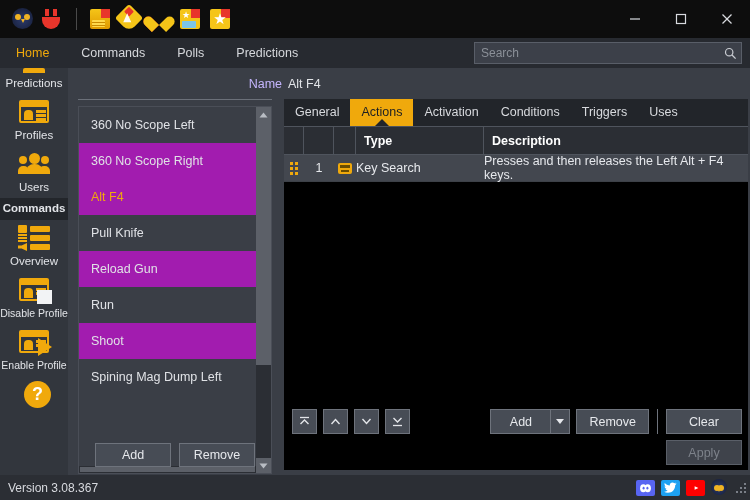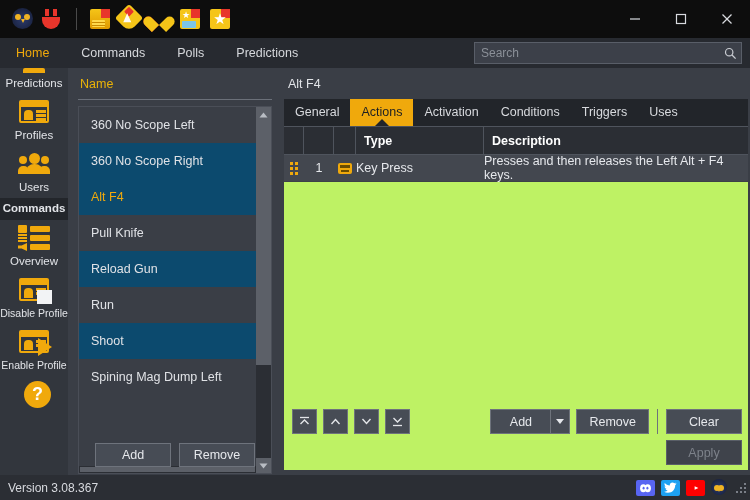--- a/index.html
+++ b/index.html
@@ -167,33 +167,33 @@
     border-top:9px solid transparent;border-bottom:9px solid transparent;border-left:14px solid #f0a90c;}
   .white-sq { position:absolute; right:1px; bottom:1px; width:15px;height:14px;background:#f2f3f5;}
 
   
   .midpanel {
     position: absolute; top: 68px; left: 68px; width: 214px; height: 407px;
     background: #3a3e46;
   }
   .mid-header {
     position: absolute; top: 0; left: 0; width: 214px; height: 32px;
-    color: #eab308; font-size: 12.5px; padding: 9px 0 0 12px;
+    color: #c4b5fd; font-size: 12.5px; padding: 9px 0 0 12px; text-align: right;
   }
   .mid-hr { position:absolute; top:31px; left:10px; width:194px; height:1px; background:#6b7079; }
   .listbox {
     position: absolute; top: 38px; left: 10px; width: 194px; height: 368px;
     background: #3a3e46; border: 1px solid #4a4e57; overflow: hidden;
   }
   .list-inner { position: absolute; top:0; left:0; right:15px; bottom:0; overflow:hidden; }
   .list-row {
     height: 36px; line-height: 36px; padding-left: 12px;
     font-size: 12.5px; color: #e0e2e6; white-space: nowrap; overflow: hidden;
   }
-  .list-row.alt { background: #0c4a6e; }
+  .list-row.alt { background: #a21caf; }
   .list-row.selected { color: #f0a90c; }
 
   .vscroll {
     position: absolute; right: 0; top: 0; width: 15px; height: 100%;
     background: #2b2e34;
   }
   .vs-up, .vs-dn {
     position: absolute; left: 0; width: 15px; height: 15px; background: #5c6068;
     display: flex; align-items: center; justify-content: center;
   }
@@ -228,21 +228,21 @@
     position: relative;
   }
   .tab.active { background: #f0a90c; color: #1c1f24; }
   .tab.active::after {
     content: ""; position: absolute; left: 50%; bottom: 0; margin-left: -7px;
     width: 0; height: 0; border-left: 7px solid transparent;
     border-right: 7px solid transparent; border-bottom: 7px solid #22252a;
   }
   .table {
     position: absolute; top: 58px; left: 2px; width: 464px; height: 344px;
-    background: #bef264; border-top: 1px solid #4f545d;
+    background: #000000; border-top: 1px solid #4f545d;
   }
   .th-row {
     display: flex; height: 28px; background: #2b2e34; border-bottom: 1px solid #4f545d;
   }
   .th {
     font-size: 12.5px; font-weight: bold; color: #ffffff;
     display: flex; align-items: center; padding-left: 8px;
     border-right: 1px solid #4f545d;
   }
   .th.c1 { width: 20px; padding-left:0; }
@@ -567,21 +567,21 @@
               <i></i>
               <i></i>
               <i></i>
               <i></i>
             </div>
         </div>
         <div class="td c2">1</div>
         <div class="td c3">
             <div class="kb-ico"></div>
           </div>
-        <div class="td c4">Key Press</div>
+        <div class="td c4">Key Search</div>
         <div class="td c5">Presses and then releases the Left Alt + F4 keys.</div>
       </div>
     </div>
 
     <div class="rp-tools">
       <div class="navbtns">
         <div class="navbtn">
           <svg width="13" height="13" viewBox="0 0 13 13">
               <line x1="2" y1="2.5" x2="11" y2="2.5" stroke="#e3e5e9" stroke-width="1.3"></line>
               <polyline points="2.5,9 6.5,5 10.5,9" fill="none" stroke="#e3e5e9" stroke-width="1.4"></polyline>

